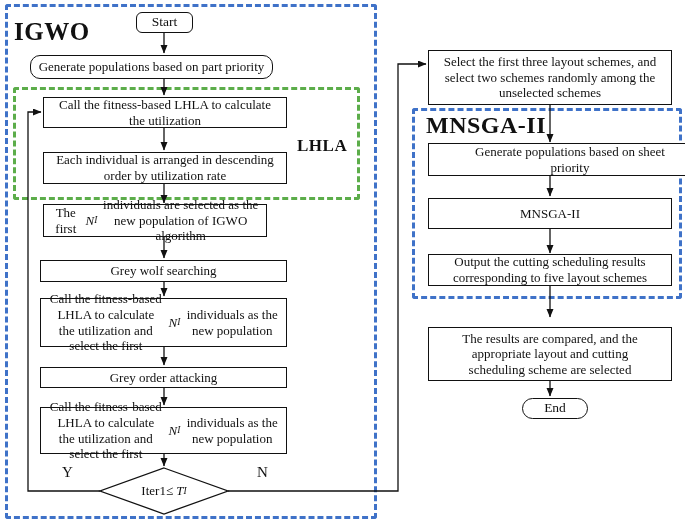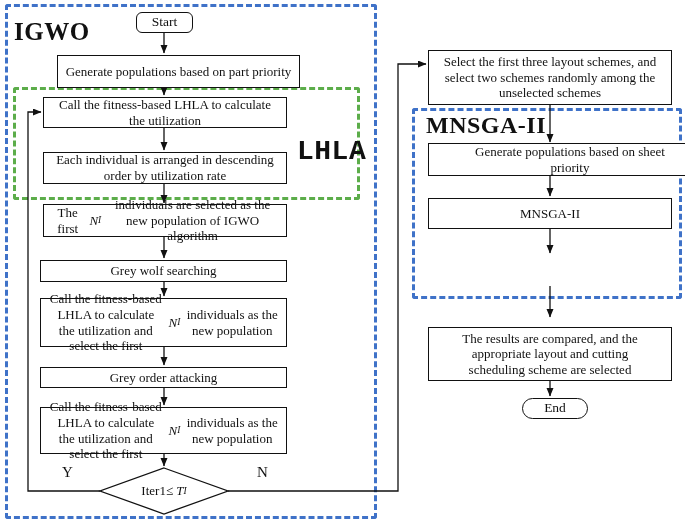--- a/index.html
+++ b/index.html
@@ -80,21 +80,21 @@
 </head>
 <body>
 
 <div class="canvas">
 
   <div class="frame blue" style="left:5px; top:4px; width:372px; height:515px;"></div>
   <div class="frame green" style="left:13px; top:87px; width:347px; height:113px;"></div>
   <div class="frame blue" style="left:412px; top:108px; width:270px; height:191px;"></div>
 
   <div class="glabel" style="left:14px; top:18px; font-size:25px;">IGWO</div>
-  <div class="glabel" style="left:297px; top:136px; font-size:28px;font-family:Liberation Mono, monospace;">LHLA</div>
+  <div class="glabel" style="left:297px; top:136px; font-size:17px;">LHLA</div>
   <div class="glabel" style="left:426px; top:112px; font-size:24px;">MNSGA-II</div>
 
   <svg class="connectors" viewBox="0 0 685 525" xmlns="http://www.w3.org/2000/svg">
     <defs>
       <marker id="ah" markerUnits="userSpaceOnUse" markerWidth="9" markerHeight="8" refX="8" refY="3.5" orient="auto">
         <path d="M0,0 L8.5,3.5 L0,7 Z" fill="#111"></path>
       </marker>
     </defs>
     <g stroke="#111" stroke-width="1.3" fill="none">
       <polyline points="164,32 164,53" marker-end="url(#ah)"></polyline>
@@ -112,29 +112,29 @@
       <polyline points="550,176 550,196" marker-end="url(#ah)"></polyline>
       <polyline points="550,229 550,253" marker-end="url(#ah)"></polyline>
       <polyline points="550,286 550,317" marker-end="url(#ah)"></polyline>
       <polyline points="550,373 550,396" marker-end="url(#ah)"></polyline>
       <polygon points="164,468 228,491 164,514 100,491" fill="#ffffff"></polygon>
     </g>
   </svg>
 
   <div class="box terminal" style="left:136px; top:12px; width:57px; height:21px;border-radius:6px;">Start</div>
 
-  <div class="box" style="left:57px; top:55px; width:243px; height:33px;">Generate populations based on part priority</div>
+  <div class="box" style="left:30px; top:55px; width:243px; height:24px;border-radius:10px;">Generate populations based on part priority</div>
 
   <div class="box" style="left:43px; top:97px; width:244px; height:31px;">Call the fitness-based LHLA to calculate
 the utilization</div>
 
   <div class="box" style="left:43px; top:152px; width:244px; height:32px;">Each individual is arranged in descending
 order by utilization rate</div>
 
-  <div class="box" style="left:43px; top:204px; width:244px; height:33px;"><span>The first </span><span class="rt-var">N</span><span class="rt-sub">I</span><span> individuals are selected as the
+  <div class="box" style="left:43px; top:204px; width:224px; height:33px;"><span>The first </span><span class="rt-var">N</span><span class="rt-sub">I</span><span> individuals are selected as the
 new population of IGWO algorithm</span></div>
 
   <div class="box" style="left:40px; top:260px; width:247px; height:22px;">Grey wolf searching</div>
 
   <div class="box" style="left:40px; top:298px; width:247px; height:49px;"><span>Call the fitness-based LHLA to calculate
 the utilization and select the first
 </span><span class="rt-var">N</span><span class="rt-sub">I</span><span> individuals as the new population</span></div>
 
   <div class="box" style="left:40px; top:367px; width:247px; height:21px;">Grey order attacking</div>
 
@@ -149,20 +149,22 @@
 
   <div class="box" style="left:428px; top:38px; width:244px; height:55px;margin-top:12px;">Select the first three layout schemes, and
 select two schemes randomly among the
 unselected schemes</div>
 
   <div class="box" style="left:428px; top:143px; width:284px; height:33px;">Generate populations based on sheet
 priority</div>
 
   <div class="box" style="left:428px; top:198px; width:244px; height:31px;">MNSGA-II</div>
 
+  <div class="box" style="left:428px; top:254px; width:244px; height:32px;">Output the cutting scheduling results
+corresponding to five layout schemes</div>
 
   <div class="box" style="left:428px; top:327px; width:244px; height:54px;">The results are compared, and the
 appropriate layout and cutting
 scheduling scheme are selected</div>
 
   <div class="box terminal" style="left:522px; top:398px; width:66px; height:21px;">End</div>
 
 </div>
 
 </body></html>

